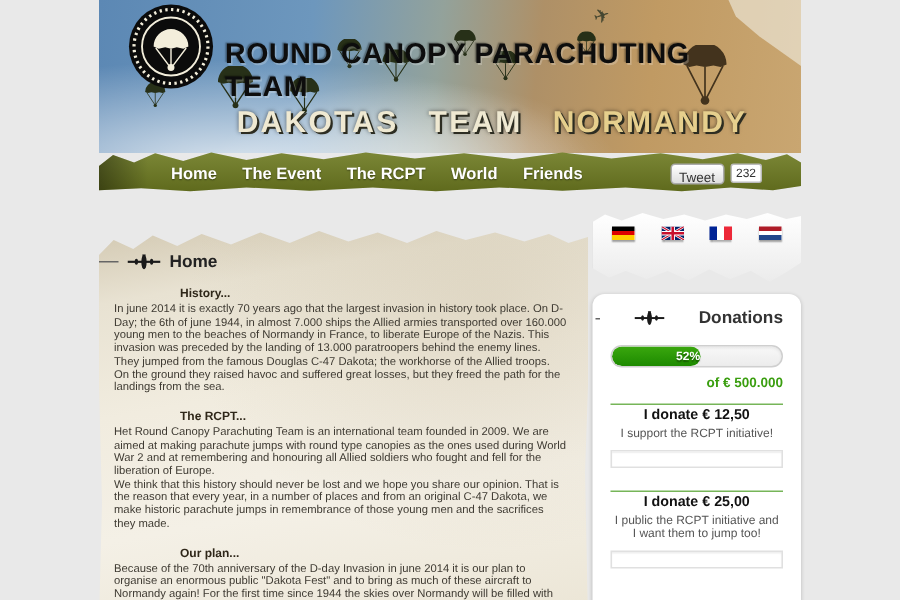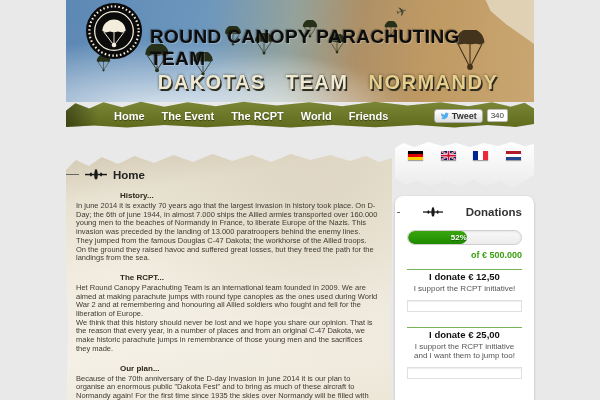--- a/index.html
+++ b/index.html
@@ -57,21 +57,21 @@
     clip-path:polygon(0% 38%, 2% 12%, 5% 30%, 8% 8%, 12% 26%, 16% 6%, 21% 24%, 26% 8%, 32% 22%, 38% 6%, 45% 20%, 52% 8%, 59% 22%, 66% 6%, 73% 20%, 80% 8%, 86% 22%, 91% 8%, 95% 24%, 98% 10%, 100% 30%, 100% 86%, 96% 96%, 90% 89%, 83% 98%, 75% 89%, 66% 97%, 57% 89%, 48% 98%, 39% 89%, 30% 97%, 21% 89%, 13% 98%, 6% 91%, 0% 96%);
   }
   .nav-item {
     color:#fff; font-weight:bold; font-size:11px; margin-right:17px;
     text-shadow:0 1px 1px rgba(0,0,0,.45); cursor:pointer; white-space:nowrap;
   }
   .tweet-wrap { margin-left:auto; margin-right:26px; display:flex; align-items:center; }
   .tweet-btn {
     display:flex; align-items:center; gap:3px; height:14px; padding:0 5px;
     background:linear-gradient(#ffffff,#dedede); border:1px solid #aaa; border-radius:3px;
-    font-size:9px; font-weight:bold; color:#333; cursor:pointer;
+    font-size:9px; font-weight:normal; color:#333; cursor:pointer;flex-direction:column;
   }
   .tweet-count {
     margin-left:4px; height:13px; line-height:12px; padding:0 3px;
     background:#fff; border:1px solid #bbb; border-radius:2px;
     font-size:8px; color:#333; cursor:pointer;
   }
 
   
   .content-row { display:flex; align-items:flex-start; }
 
@@ -228,21 +228,21 @@
       <span class="nav-item">The RCPT</span>
       <span class="nav-item">World</span>
       <span class="nav-item">Friends</span>
       <span class="tweet-wrap">
         <span class="tweet-btn">
           <svg width="9" height="9" viewBox="0 0 24 24">
               <path fill="#55acee" d="M23 5c-.8.4-1.7.6-2.6.8a4.5 4.5 0 0 0-7.7 4A12.8 12.8 0 0 1 3.4 5a4.5 4.5 0 0 0 1.4 6 4.4 4.4 0 0 1-2-.5 4.5 4.5 0 0 0 3.6 4.4 4.6 4.6 0 0 1-2 .1 4.5 4.5 0 0 0 4.2 3.1A9 9 0 0 1 2 20a12.7 12.7 0 0 0 6.9 2c8.3 0 12.8-6.9 12.8-12.8v-.6A9 9 0 0 0 23 5z"></path>
             </svg>
           <span>Tweet</span>
         </span>
-        <span class="tweet-count">340</span>
+        <span class="tweet-count">232</span>
       </span>
     </nav>
   </header>
 
   <div class="content-row">
 
     <main class="main-paper">
       <div class="page-heading">
         <span class="heading-dash"></span>
         <span class="plane-icon">
@@ -261,21 +261,21 @@
         <div class="section-heading">History...</div>
         <div class="section-body">In june 2014 it is exactly 70 years ago that the largest invasion in history took place. On D-Day; the 6th of june 1944, in almost 7.000 ships the Allied armies transported over 160.000 young men to the beaches of Normandy in France, to liberate Europe of the Nazis. This invasion was preceded by the landing of 13.000 paratroopers behind the enemy lines. They jumped from the famous Douglas C-47 Dakota; the workhorse of the Allied troops. On the ground they raised havoc and suffered great losses, but they freed the path for the landings from the sea.</div>
       </section>
       <section class="section">
         <div class="section-heading">The RCPT...</div>
         <div class="section-body">Het Round Canopy Parachuting Team is an international team founded in 2009. We are aimed at making parachute jumps with round type canopies as the ones used during World War 2 and at remembering and honouring all Allied soldiers who fought and fell for the liberation of Europe.
 We think that this history should never be lost and we hope you share our opinion. That is the reason that every year, in a number of places and from an original C-47 Dakota, we make historic parachute jumps in remembrance of those young men and the sacrifices they made.</div>
       </section>
       <section class="section">
         <div class="section-heading">Our plan...</div>
-        <div class="section-body">Because of the 70th anniversary of the D-day Invasion in june 2014 it is our plan to organise an enormous public "Dakota Fest" and to bring as much of these aircraft to Normandy again! For the first time since 1935 the skies over Normandy will be filled with</div>
+        <div class="section-body">Because of the 70th anniversary of the D-day Invasion in june 2014 it is our plan to organise an enormous public "Dakota Fest" and to bring as much of these aircraft to Normandy again! For the first time since 1944 the skies over Normandy will be filled with</div>
       </section>
     </main>
 
     <aside class="sidebar">
 
       <div class="flags-paper">
         <span class="flag flag-de"></span>
         <span class="flag">
           <svg viewBox="0 0 60 36">
               <rect width="60" height="36" fill="#012169"></rect>
@@ -314,20 +314,20 @@
         <hr class="don-divider">
         <div class="don-option">
           <div class="don-amount">I donate € 12,50</div>
           <div class="don-desc">I support the RCPT initiative!</div>
           <input class="don-input" type="text" style="">
         </div>
 
         <hr class="don-divider second">
         <div class="don-option">
           <div class="don-amount">I donate € 25,00</div>
-          <div class="don-desc">I support the RCPT initiative and I want them to jump too!</div>
+          <div class="don-desc">I public the RCPT initiative and I want them to jump too!</div>
           <input class="don-input" type="text" style="">
         </div>
       </div>
 
     </aside>
   </div>
 </div>
 
 </body></html>

